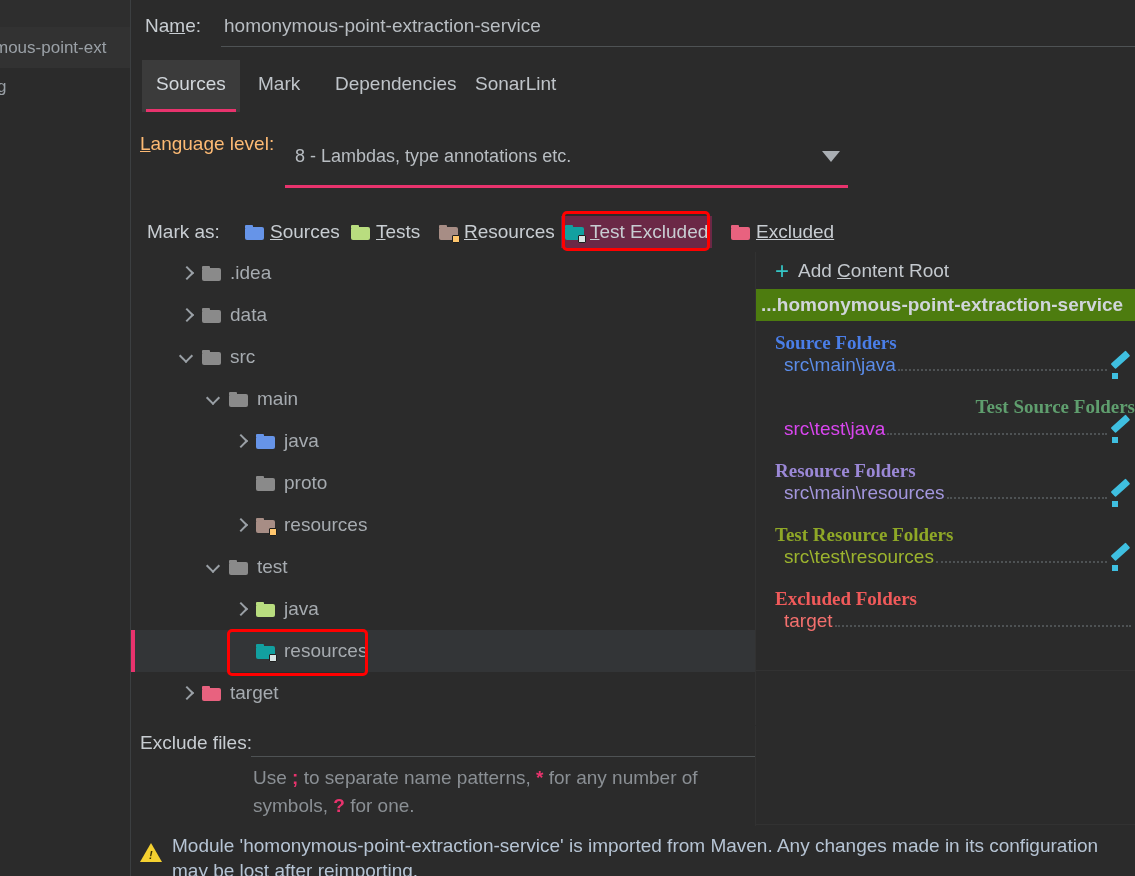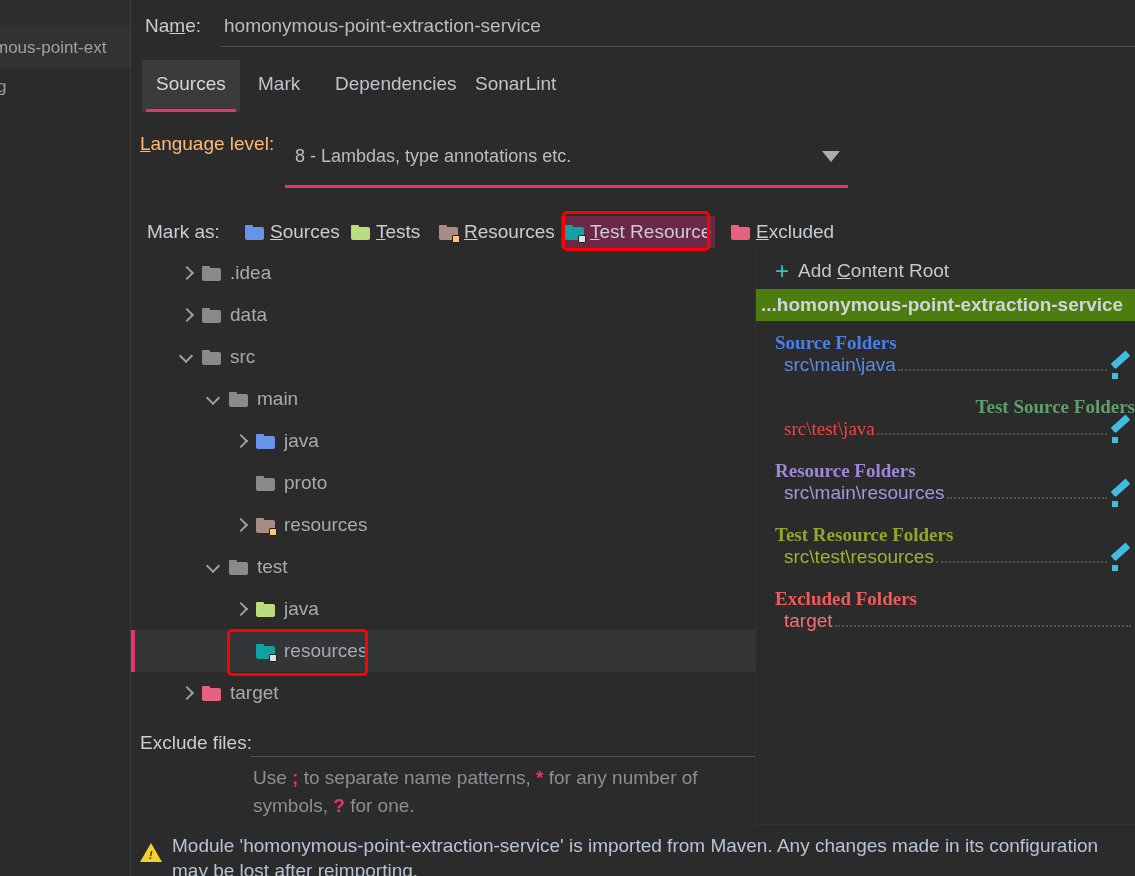--- a/index.html
+++ b/index.html
@@ -56,21 +56,21 @@
   
   .markas { position: absolute; left: 0; top: 216px; width: 1004px; height: 33px; }
   .markas-label { position: absolute; left: 16px; top: 5px; font-size: 19px; color: #c8cdd2; }
   .mark-btn { position: absolute; top: 0; height: 32px; display: flex; align-items: center;
        gap: 6px; padding: 0 4px; font-size: 19px; color: #c8cdd2; white-space: nowrap; }
   .mark-btn u { text-decoration: underline; }
   .mb-sources  { left: 110px; }
   .mb-tests    { left: 216px; }
   .mb-res      { left: 304px; }
   .mb-testres  { left: 430px; background: #6b2846; }
-  .mb-excl     { left: 596px; }
+  .mb-excl     { left: 596px; text-decoration: underline; }
 
   
   .fi { position: relative; width: 19px; height: 15px; flex: 0 0 19px; }
   .fi .tabtop { position: absolute; left: 0; top: 0; width: 8px; height: 3px; border-radius: 1px 1px 0 0; }
   .fi .body { position: absolute; left: 0; top: 2px; width: 19px; height: 13px; border-radius: 2px; }
   .fi .badge { position: absolute; right: -2px; bottom: -3px; width: 8px; height: 8px;
       border: 1px solid #1f1f1f; border-radius: 1px; }
   .fi-blue  .tabtop, .fi-blue  .body  { background: #6694e8; }
   .fi-green .tabtop, .fi-green .body  { background: #b9dd7f; }
   .fi-brown .tabtop, .fi-brown .body  { background: #a78d85; }
@@ -127,21 +127,21 @@
   .pencil::before { content: ""; position: absolute; left: 2px; top: 3px; width: 20px; height: 7px;
           background: #3fbfe0; transform: rotate(-42deg); transform-origin: left center; border-radius: 1px; }
   .pencil::after { content: ""; position: absolute; left: 1px; bottom: 1px; width: 6px; height: 6px;
           background: #3fbfe0; }
   .c-src   { color: #4a7ee8; }
   .c-tsrc  { color: #5f9e6e; text-align: right; }
   .c-res   { color: #9b88d6; }
   .c-tres  { color: #8fa827; }
   .c-excl  { color: #f05a5a; }
   .c-src-i { color: #5b8ce8; }
-  .c-tsrc-i{ color: #ef4444; font-family: Liberation Serif, serif; }
+  .c-tsrc-i{ color: #d946ef; }
   .c-res-i { color: #a396dd; }
   .c-tres-i{ color: #9cb42e; }
   .c-excl-i{ color: #f4706e; }
 
   .rpanel-bottom-div { position: absolute; left: 625px; top: 670px; width: 379px; height: 1px; background: #323232; }
 
   
   .excl-label { position: absolute; left: 9px; top: 732px; font-size: 19px; color: #c8cdd2; }
   .excl-field { position: absolute; left: 120px; top: 756px; width: 504px; height: 62px; }
   .excl-field-line { position: absolute; left: 0; top: 0; width: 504px; height: 1px; background: #4e5254; }
@@ -229,21 +229,21 @@
           </span>
         <span><u>R</u><span>esources</span></span>
       </div>
 
       <div class="mark-btn mb-testres">
         <span class="fi fi-teal">
             <i class="tabtop"></i>
             <i class="body"></i>
             <i class="badge"></i>
           </span>
-        <span><u>T</u><span>est Resource</span></span>
+        <span><u>T</u><span>est Excluded</span></span>
       </div>
 
       <div class="mark-btn mb-excl">
         <span class="fi fi-pink">
             <i class="tabtop"></i>
             <i class="body"></i>
           </span>
         <span><u>E</u><span>xcluded</span></span>
       </div>
     </div>

